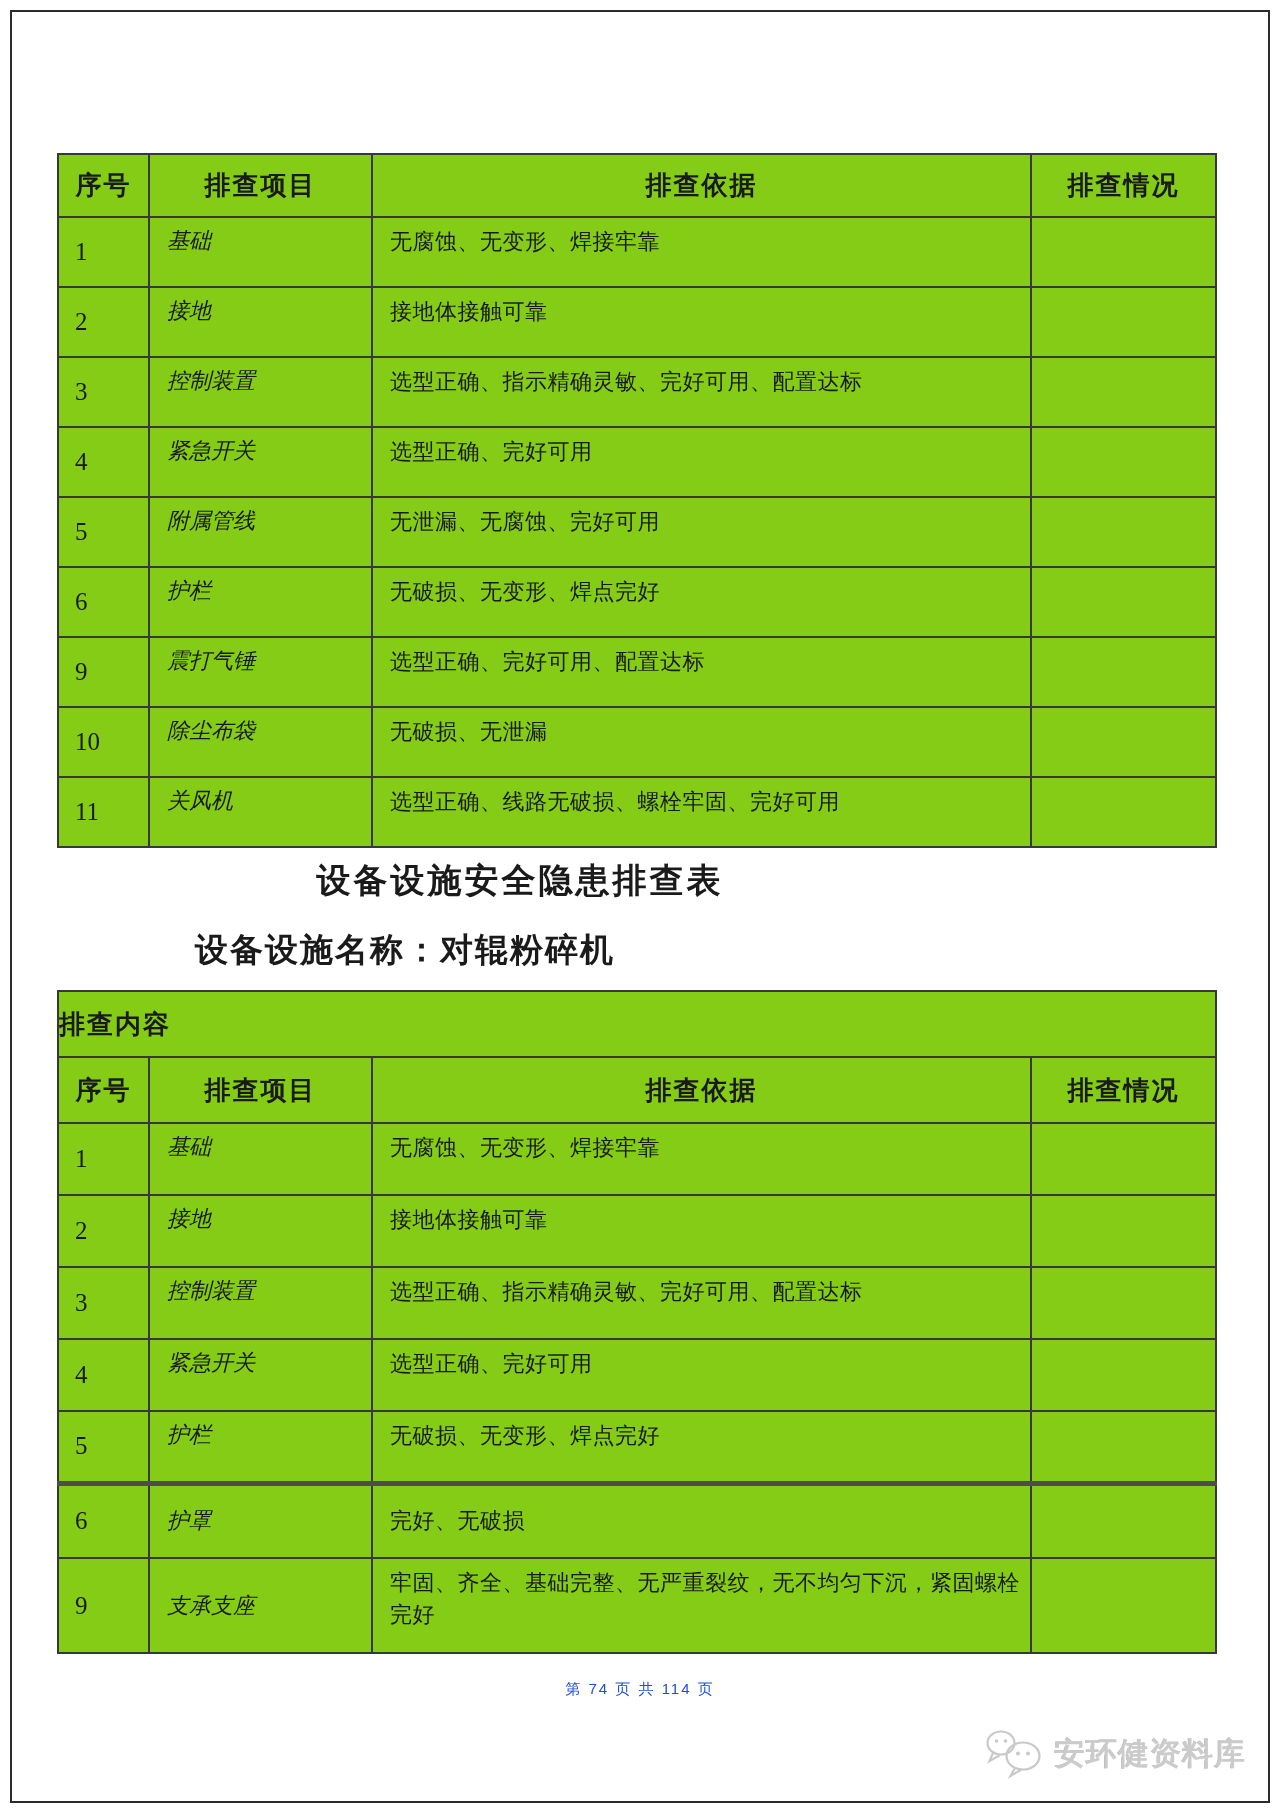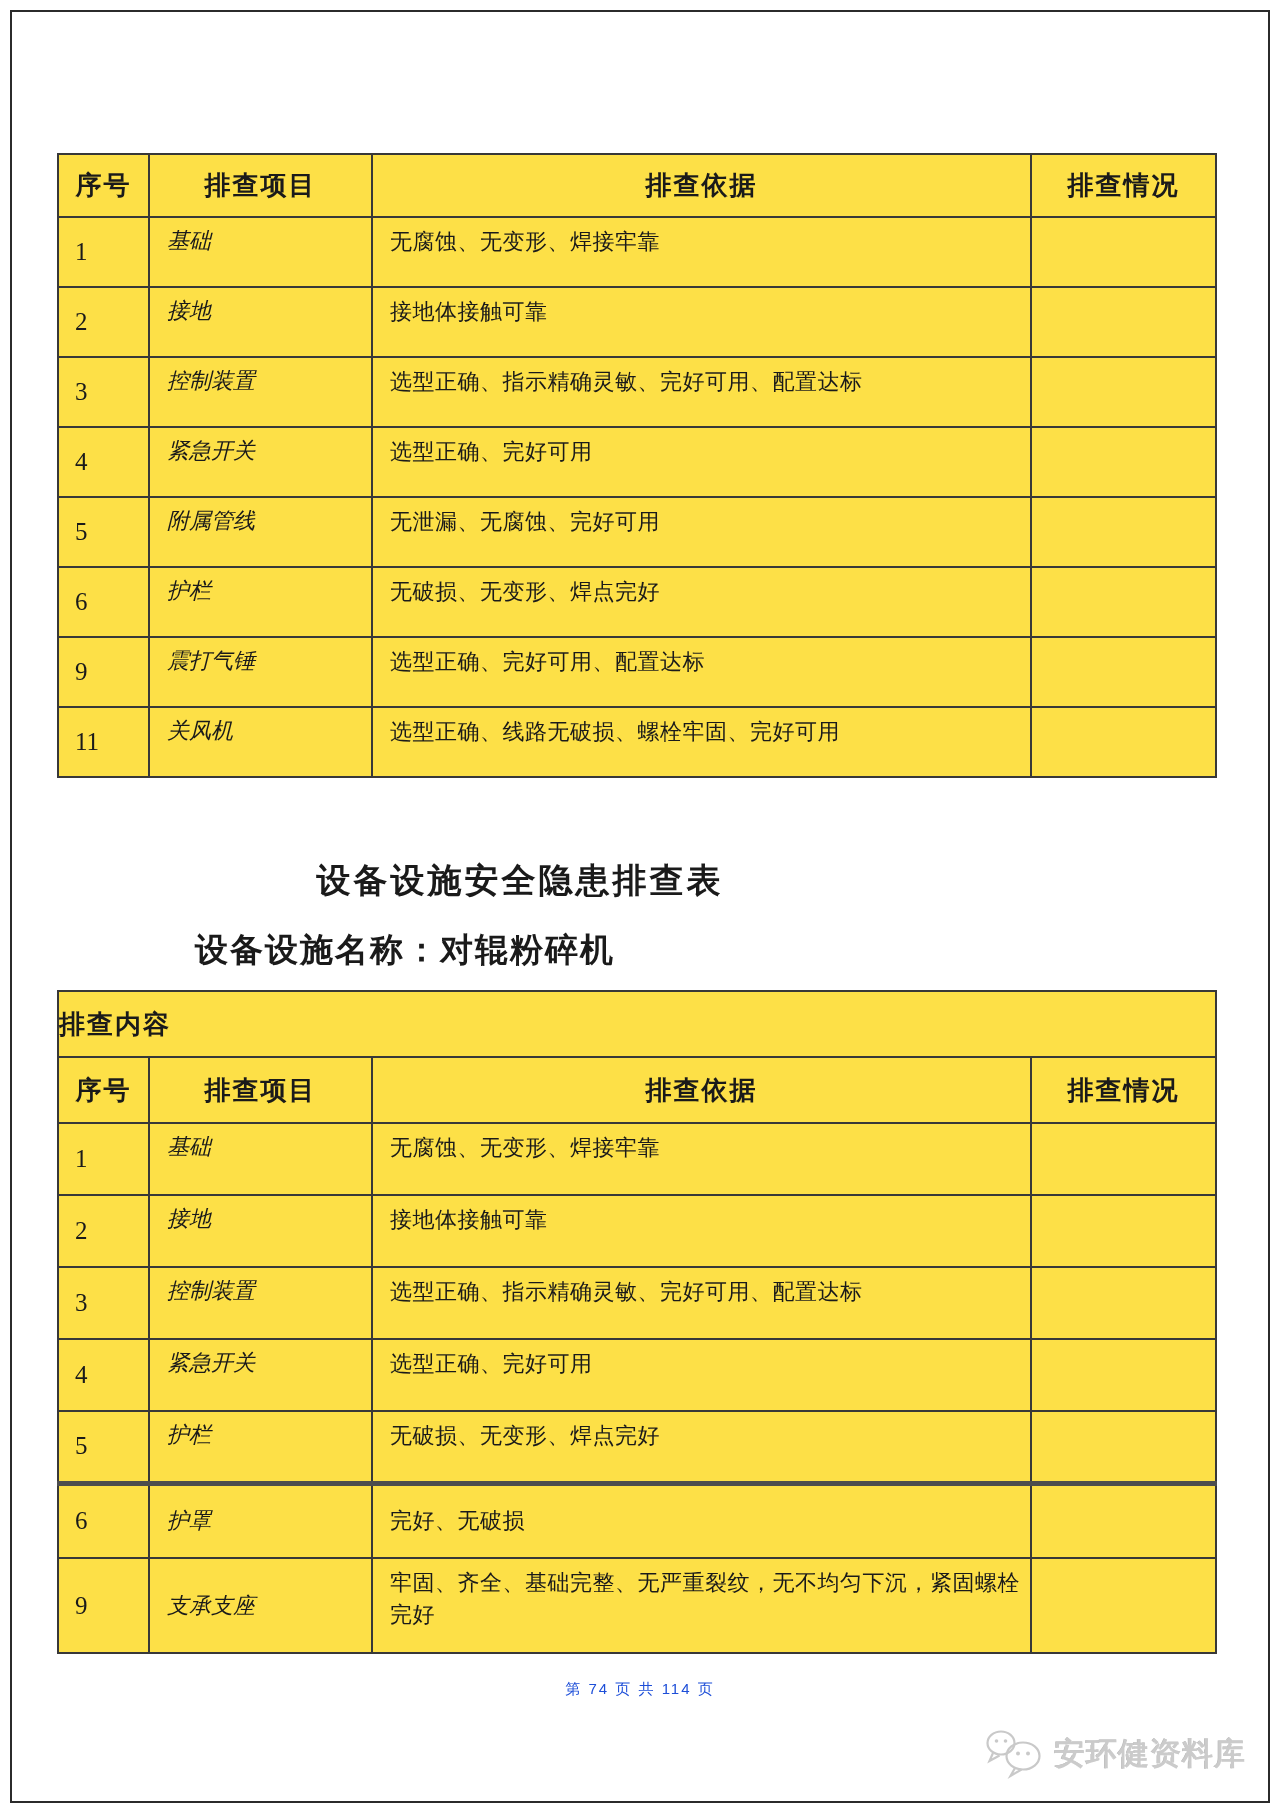--- a/index.html
+++ b/index.html
@@ -8,21 +8,21 @@
     width:1280px; height:1810px; position:relative; overflow:hidden;
     font-family:"Liberation Serif","DejaVu Serif",serif;
     color:#1a1a1a;
   }
   .page-frame {
     position:absolute; left:10px; top:10px; width:1260px; height:1793px;
     border:2px solid #2b2b2b; background:#ffffff;
   }
   table {
     position:absolute; border-collapse:collapse; table-layout:fixed;
-    width:1158px; left:57px; background:#fde047;
+    width:1158px; left:57px; background:#84cc16;
   }
   .t1 { top:153px; }
   .t2 { top:990px; }
   th, td { border:2px solid #383838; }
   th {
     font-size:26px; font-weight:bold; text-align:center; vertical-align:middle;
     letter-spacing:2px;
   }
   .t1 tr.hdr { height:63px; }
   .t2 tr.hdr { height:66px; }
@@ -122,20 +122,26 @@
   <tr class="data">
     <td class="no">6</td>
     <td class="item">护栏</td>
     <td class="basis">无破损、无变形、焊点完好</td>
     <td class="status"></td>
   </tr>
   <tr class="data">
     <td class="no">9</td>
     <td class="item">震打气锤</td>
     <td class="basis">选型正确、完好可用、配置达标</td>
+    <td class="status"></td>
+  </tr>
+  <tr class="data">
+    <td class="no">10</td>
+    <td class="item">除尘布袋</td>
+    <td class="basis">无破损、无泄漏</td>
     <td class="status"></td>
   </tr>
   <tr class="data">
     <td class="no">11</td>
     <td class="item">关风机</td>
     <td class="basis">选型正确、线路无破损、螺栓牢固、完好可用</td>
     <td class="status"></td>
   </tr>
   </tbody>
 </table>

